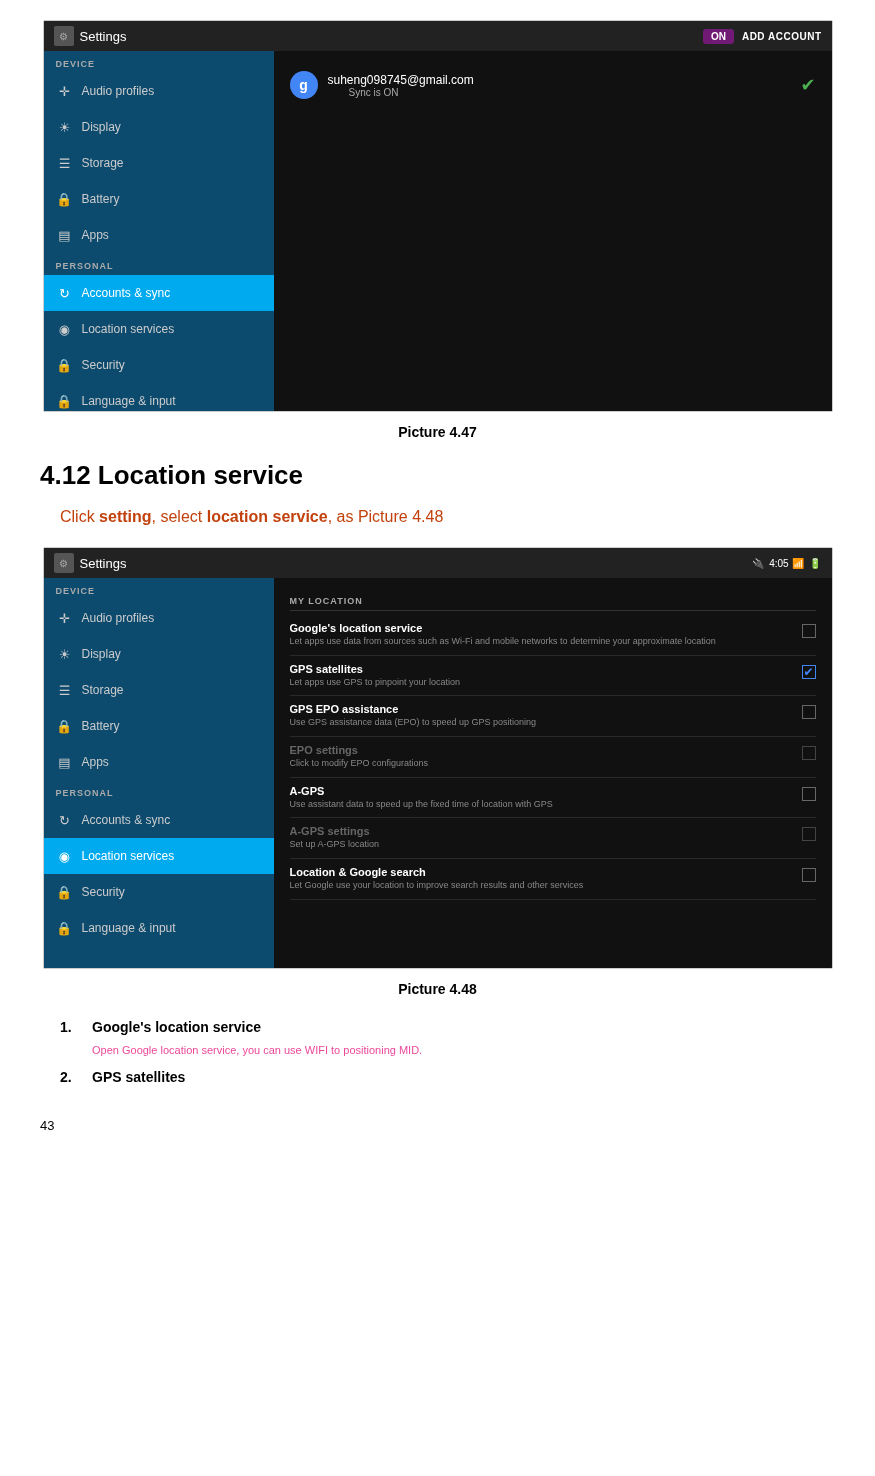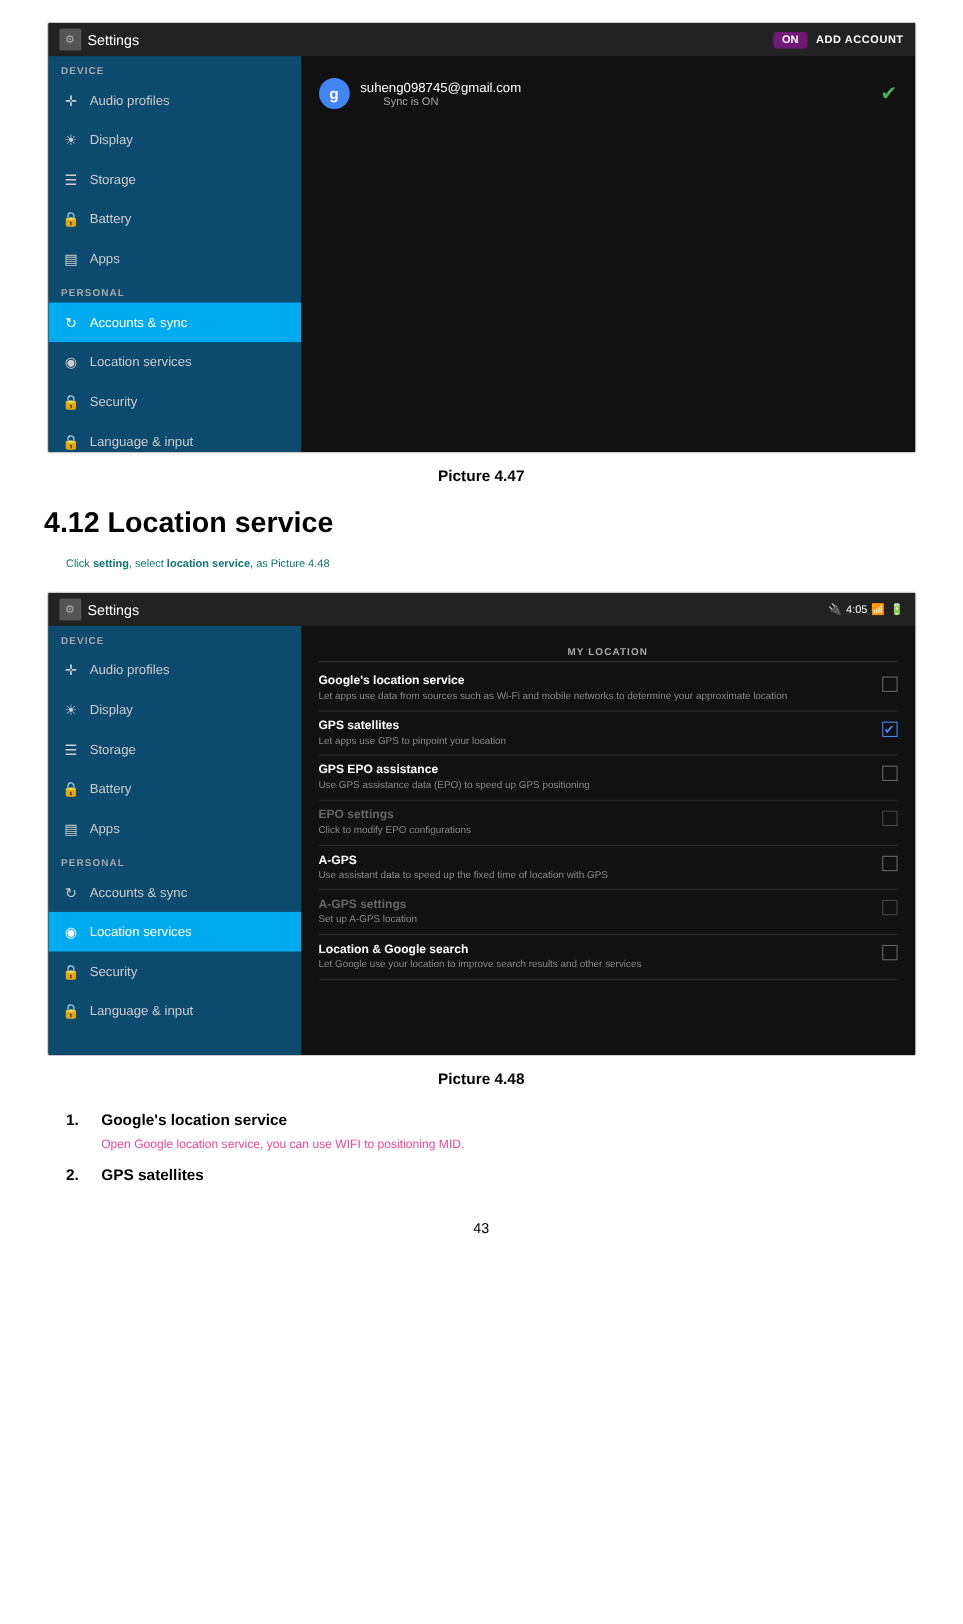--- a/index.html
+++ b/index.html
@@ -154,21 +154,20 @@
     
     .location-section-label {
       color: #aaa;
       font-size: 9px;
       font-weight: bold;
       letter-spacing: 1px;
       text-transform: uppercase;
       padding: 6px 0 4px 0;
       border-bottom: 1px solid #333;
       margin-bottom: 4px;
-      text-align: center;
     }
     .location-item {
       display: flex;
       align-items: flex-start;
       padding: 7px 0;
       border-bottom: 1px solid #2a2a2a;
       gap: 8px;
     }
     .location-item-text { flex: 1; }
     .location-item-title {
@@ -209,22 +208,22 @@
     
     .section-heading {
       font-size: 26px;
       font-weight: bold;
       margin: 20px 0 14px 0;
       color: #000;
     }
 
     
     .body-text {
-      font-size: 10px;
-      color: #0f766e;
+      font-size: 16px;
+      color: #c2410c;
       margin: 0 0 18px 20px;
       line-height: 1.5;
     }
     .body-text b { font-weight: bold; }
 
     
     .numbered-list {
       margin: 20px 0 0 20px;
     }
     .numbered-item {
@@ -239,21 +238,21 @@
       font-weight: bold;
       flex-shrink: 0;
       min-width: 20px;
     }
     .numbered-item-content {}
     .numbered-item-title { font-weight: bold; }
     .numbered-item-desc { font-size: 11px; color: #ec4899; margin-top: 4px; }
 
     
     .page-number {
-      text-align: center;
+      text-align: left;
       font-size: 13px;
       color: #000;
       margin-top: 30px;
     }
 
     
     .screen2-content {
       display: flex;
       height: 390px;
     }

